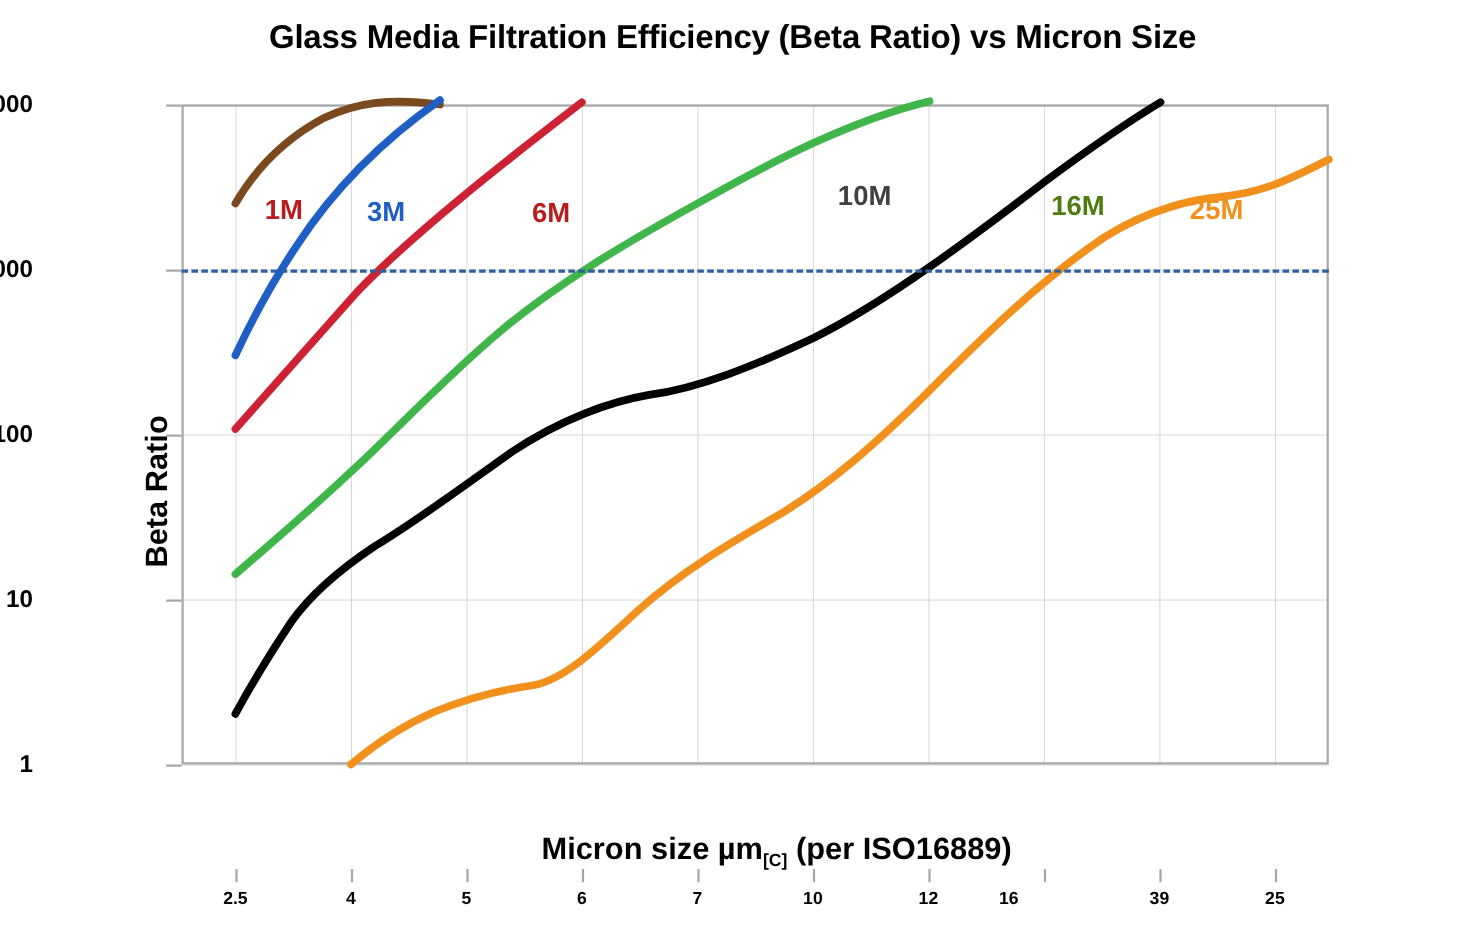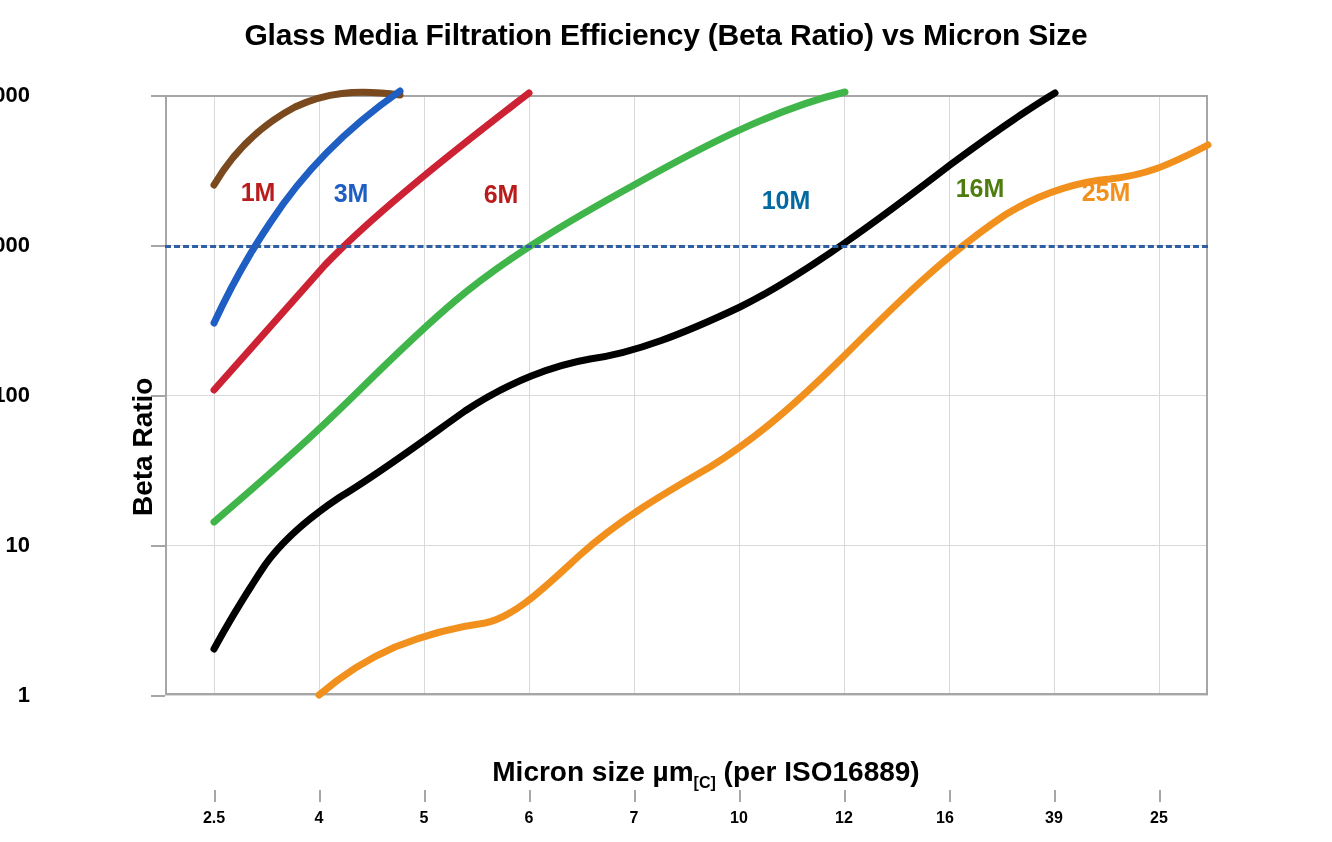--- a/index.html
+++ b/index.html
@@ -85,21 +85,21 @@
       <path id="p-10M" d="M 49,427 C 80,400 118,368 155,333 C 195,296 240,248 290,206 C 340,164 400,128 469,90 C 540,50 610,14 680,-3" stroke="#3fb54a"></path>
       <path id="p-16M" d="M 49,554 C 62,530 80,500 100,470 C 120,442 148,420 175,402 C 215,378 255,348 300,316 C 345,286 390,270 425,264 C 470,258 520,238 575,212 C 640,180 720,120 785,70 C 850,22 880,4 890,-2" stroke="#000000"></path>
       <path id="p-25M" d="M 154,600 C 175,582 200,565 230,552 C 260,540 290,532 320,528 C 350,522 380,492 415,460 C 455,424 500,398 545,372 C 590,344 630,310 680,260 C 730,210 780,160 840,120 C 880,95 920,86 945,84 C 980,80 1000,72 1043,50" stroke="#f2901e"></path>
     </svg>
 
     <div id="ref-line" style="top: 150px; border-top-color: rgb(46, 95, 163);"></div>
 
     <div class="series-label" style="left:93px;top:97px;color:#b91c1c;">1M</div>
     <div class="series-label" style="left:186px;top:98px;color:#1f5fc4;">3M</div>
     <div class="series-label" style="left:336px;top:99px;color:#b91c1c;">6M</div>
-    <div class="series-label" style="left:621px;top:105px;color:#0369a1;">10M</div>
+    <div class="series-label" style="left:621px;top:84px;color:#404040;">10M</div>
     <div class="series-label" style="left:815px;top:93px;color:#4d7c0f;">16M</div>
     <div class="series-label" style="left:941px;top:97px;color:#f2901e;">25M</div>
 
     <div class="ytick-mark" style="left:-14px;top:0px;"></div>
     <div class="ytick-mark" style="left:-14px;top:150px;"></div>
     <div class="ytick-mark" style="left:-14px;top:300px;"></div>
     <div class="ytick-mark" style="left:-14px;top:450px;"></div>
     <div class="ytick-mark" style="left:-14px;top:600px;"></div>
 
     <div class="ytick-label" style="top:0px;">10,000</div>
@@ -119,21 +119,21 @@
     <div class="xtick-mark" style="left:889px;"></div>
     <div class="xtick-mark" style="left:994px;"></div>
 
     <div class="xtick-label" style="left:49px;">2.5</div>
     <div class="xtick-label" style="left:154px;">4</div>
     <div class="xtick-label" style="left:259px;">5</div>
     <div class="xtick-label" style="left:364px;">6</div>
     <div class="xtick-label" style="left:469px;">7</div>
     <div class="xtick-label" style="left:574px;">10</div>
     <div class="xtick-label" style="left:679px;">12</div>
-    <div class="xtick-label" style="left:780px;">16</div>
+    <div class="xtick-label" style="left:752px;">16</div>
     <div class="xtick-label" style="left:889px;">39</div>
     <div class="xtick-label" style="left:994px;">25</div>
 
     <div id="ylabel">Beta Ratio</div>
   </div>
 
   <div id="xlabel">
     <span>Micron size µm</span><span class="sub">[C]</span><span> (per ISO16889)</span>
   </div>
 

